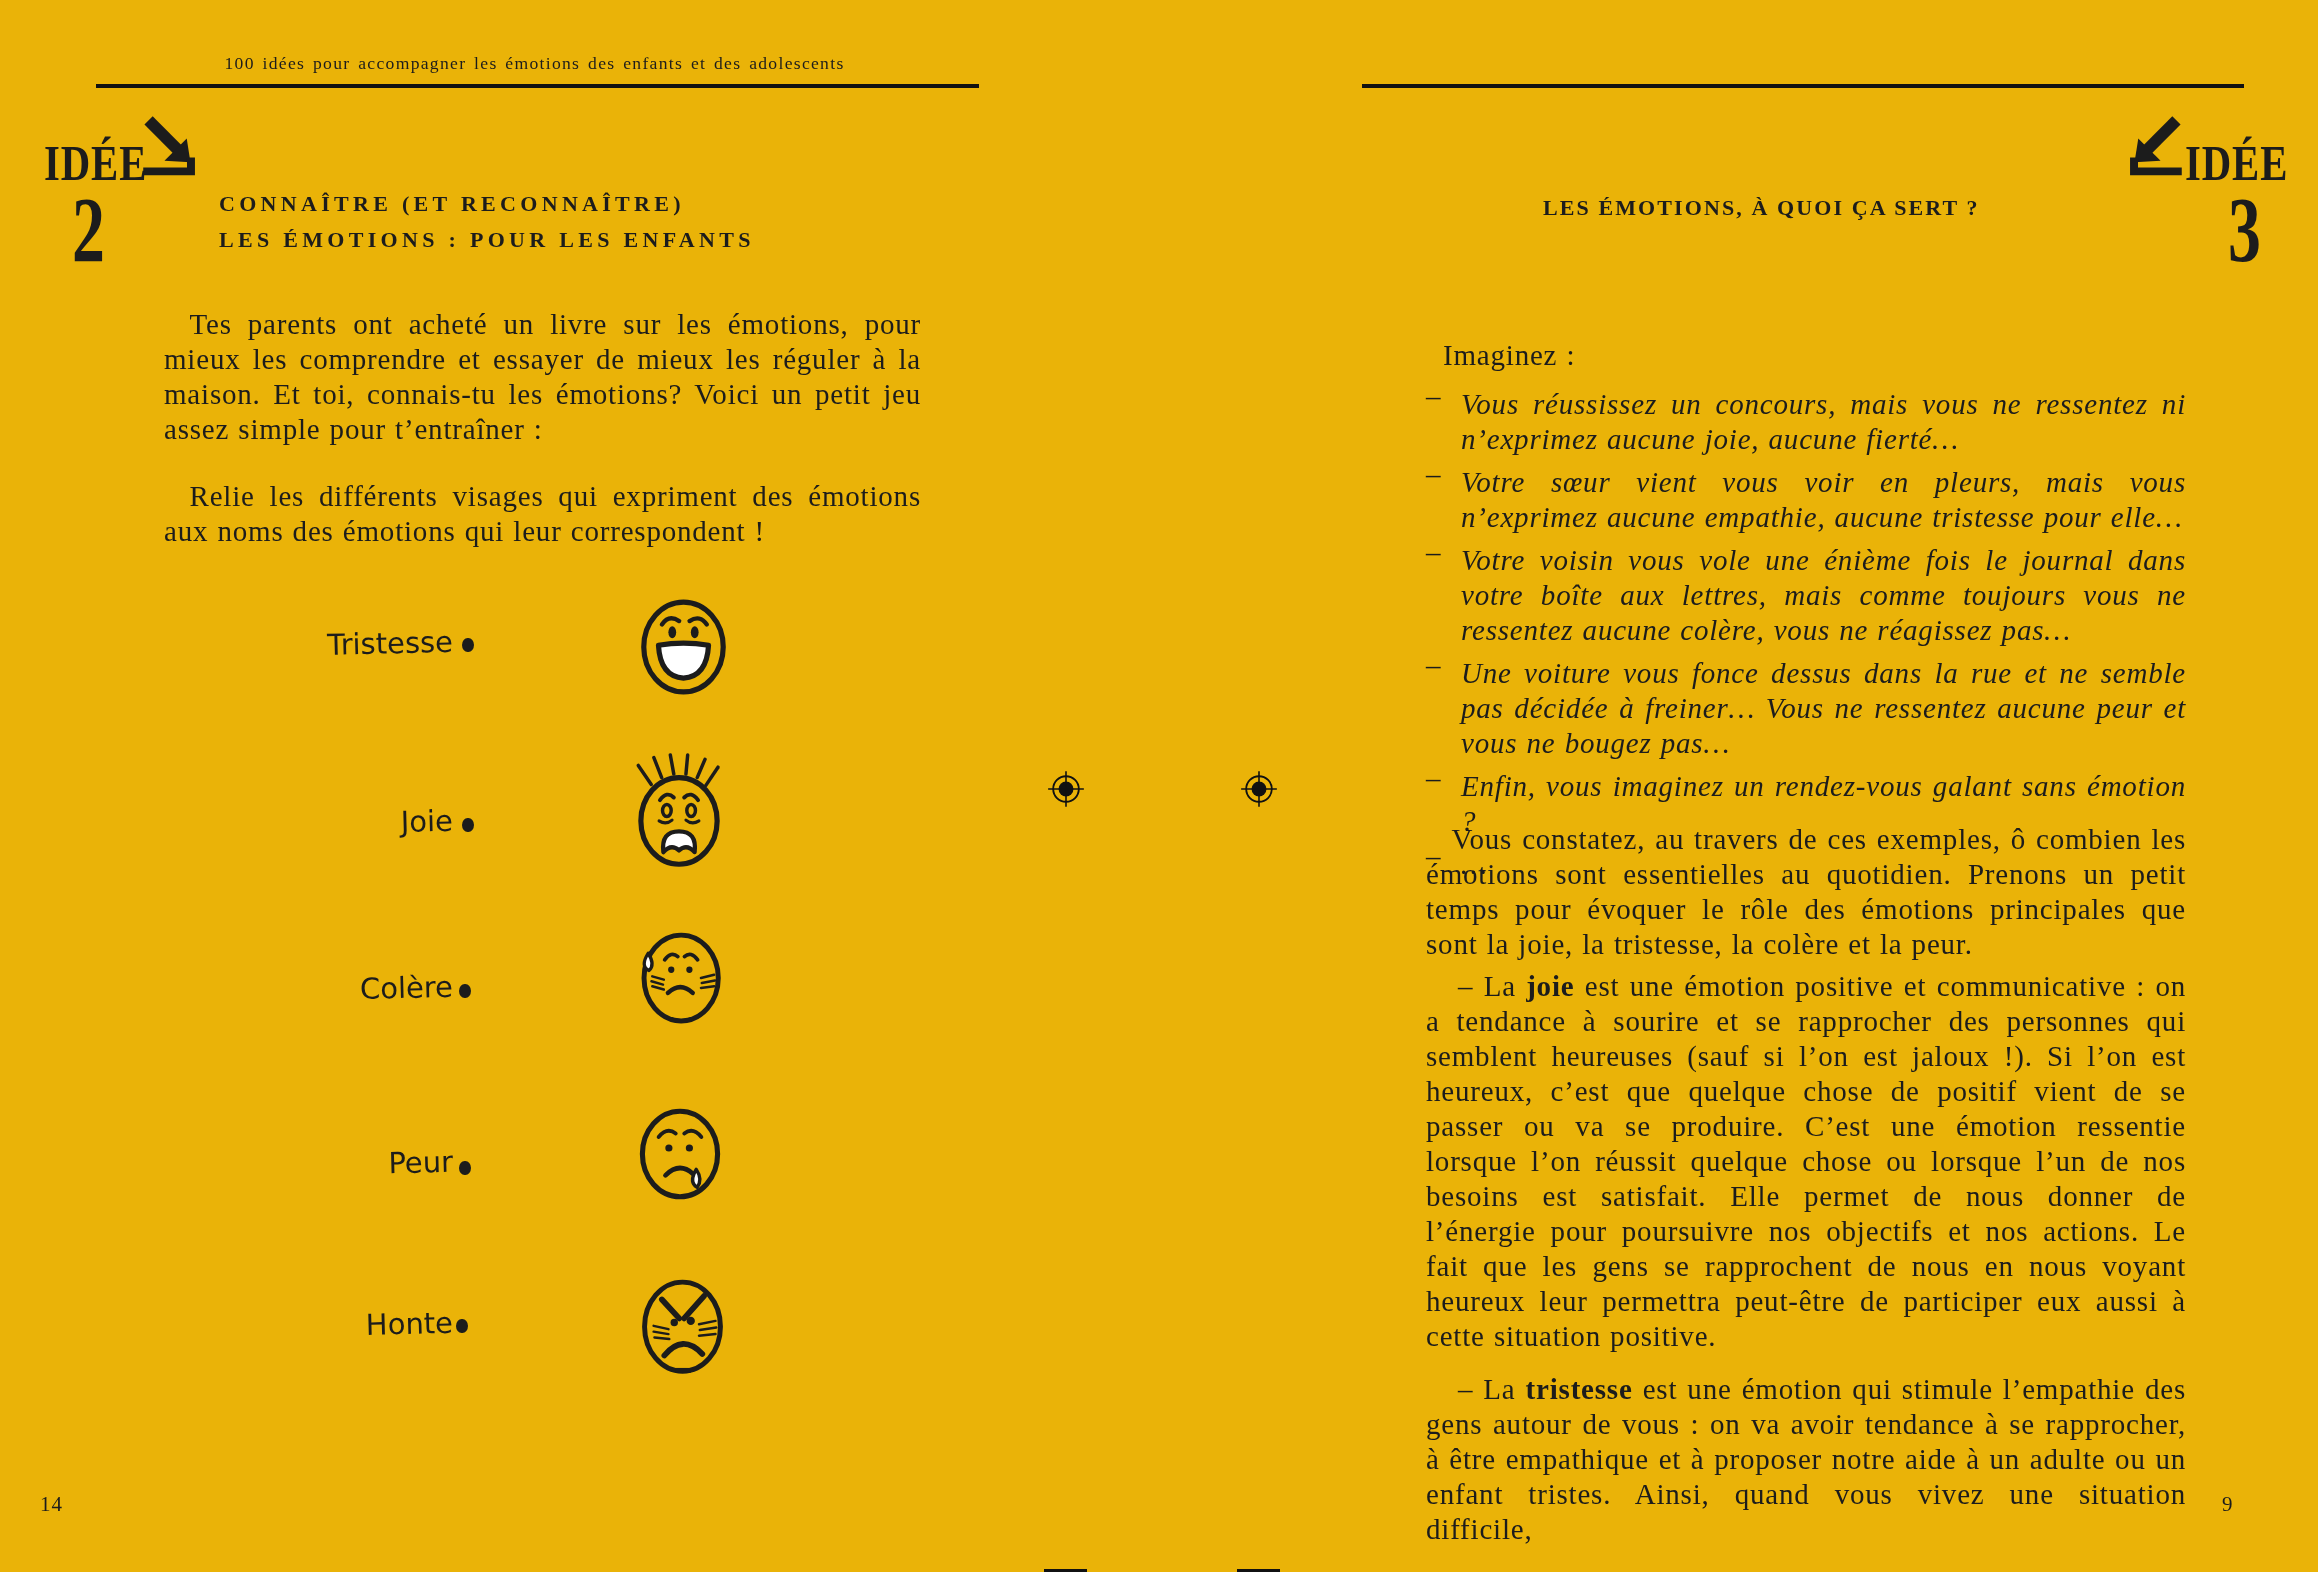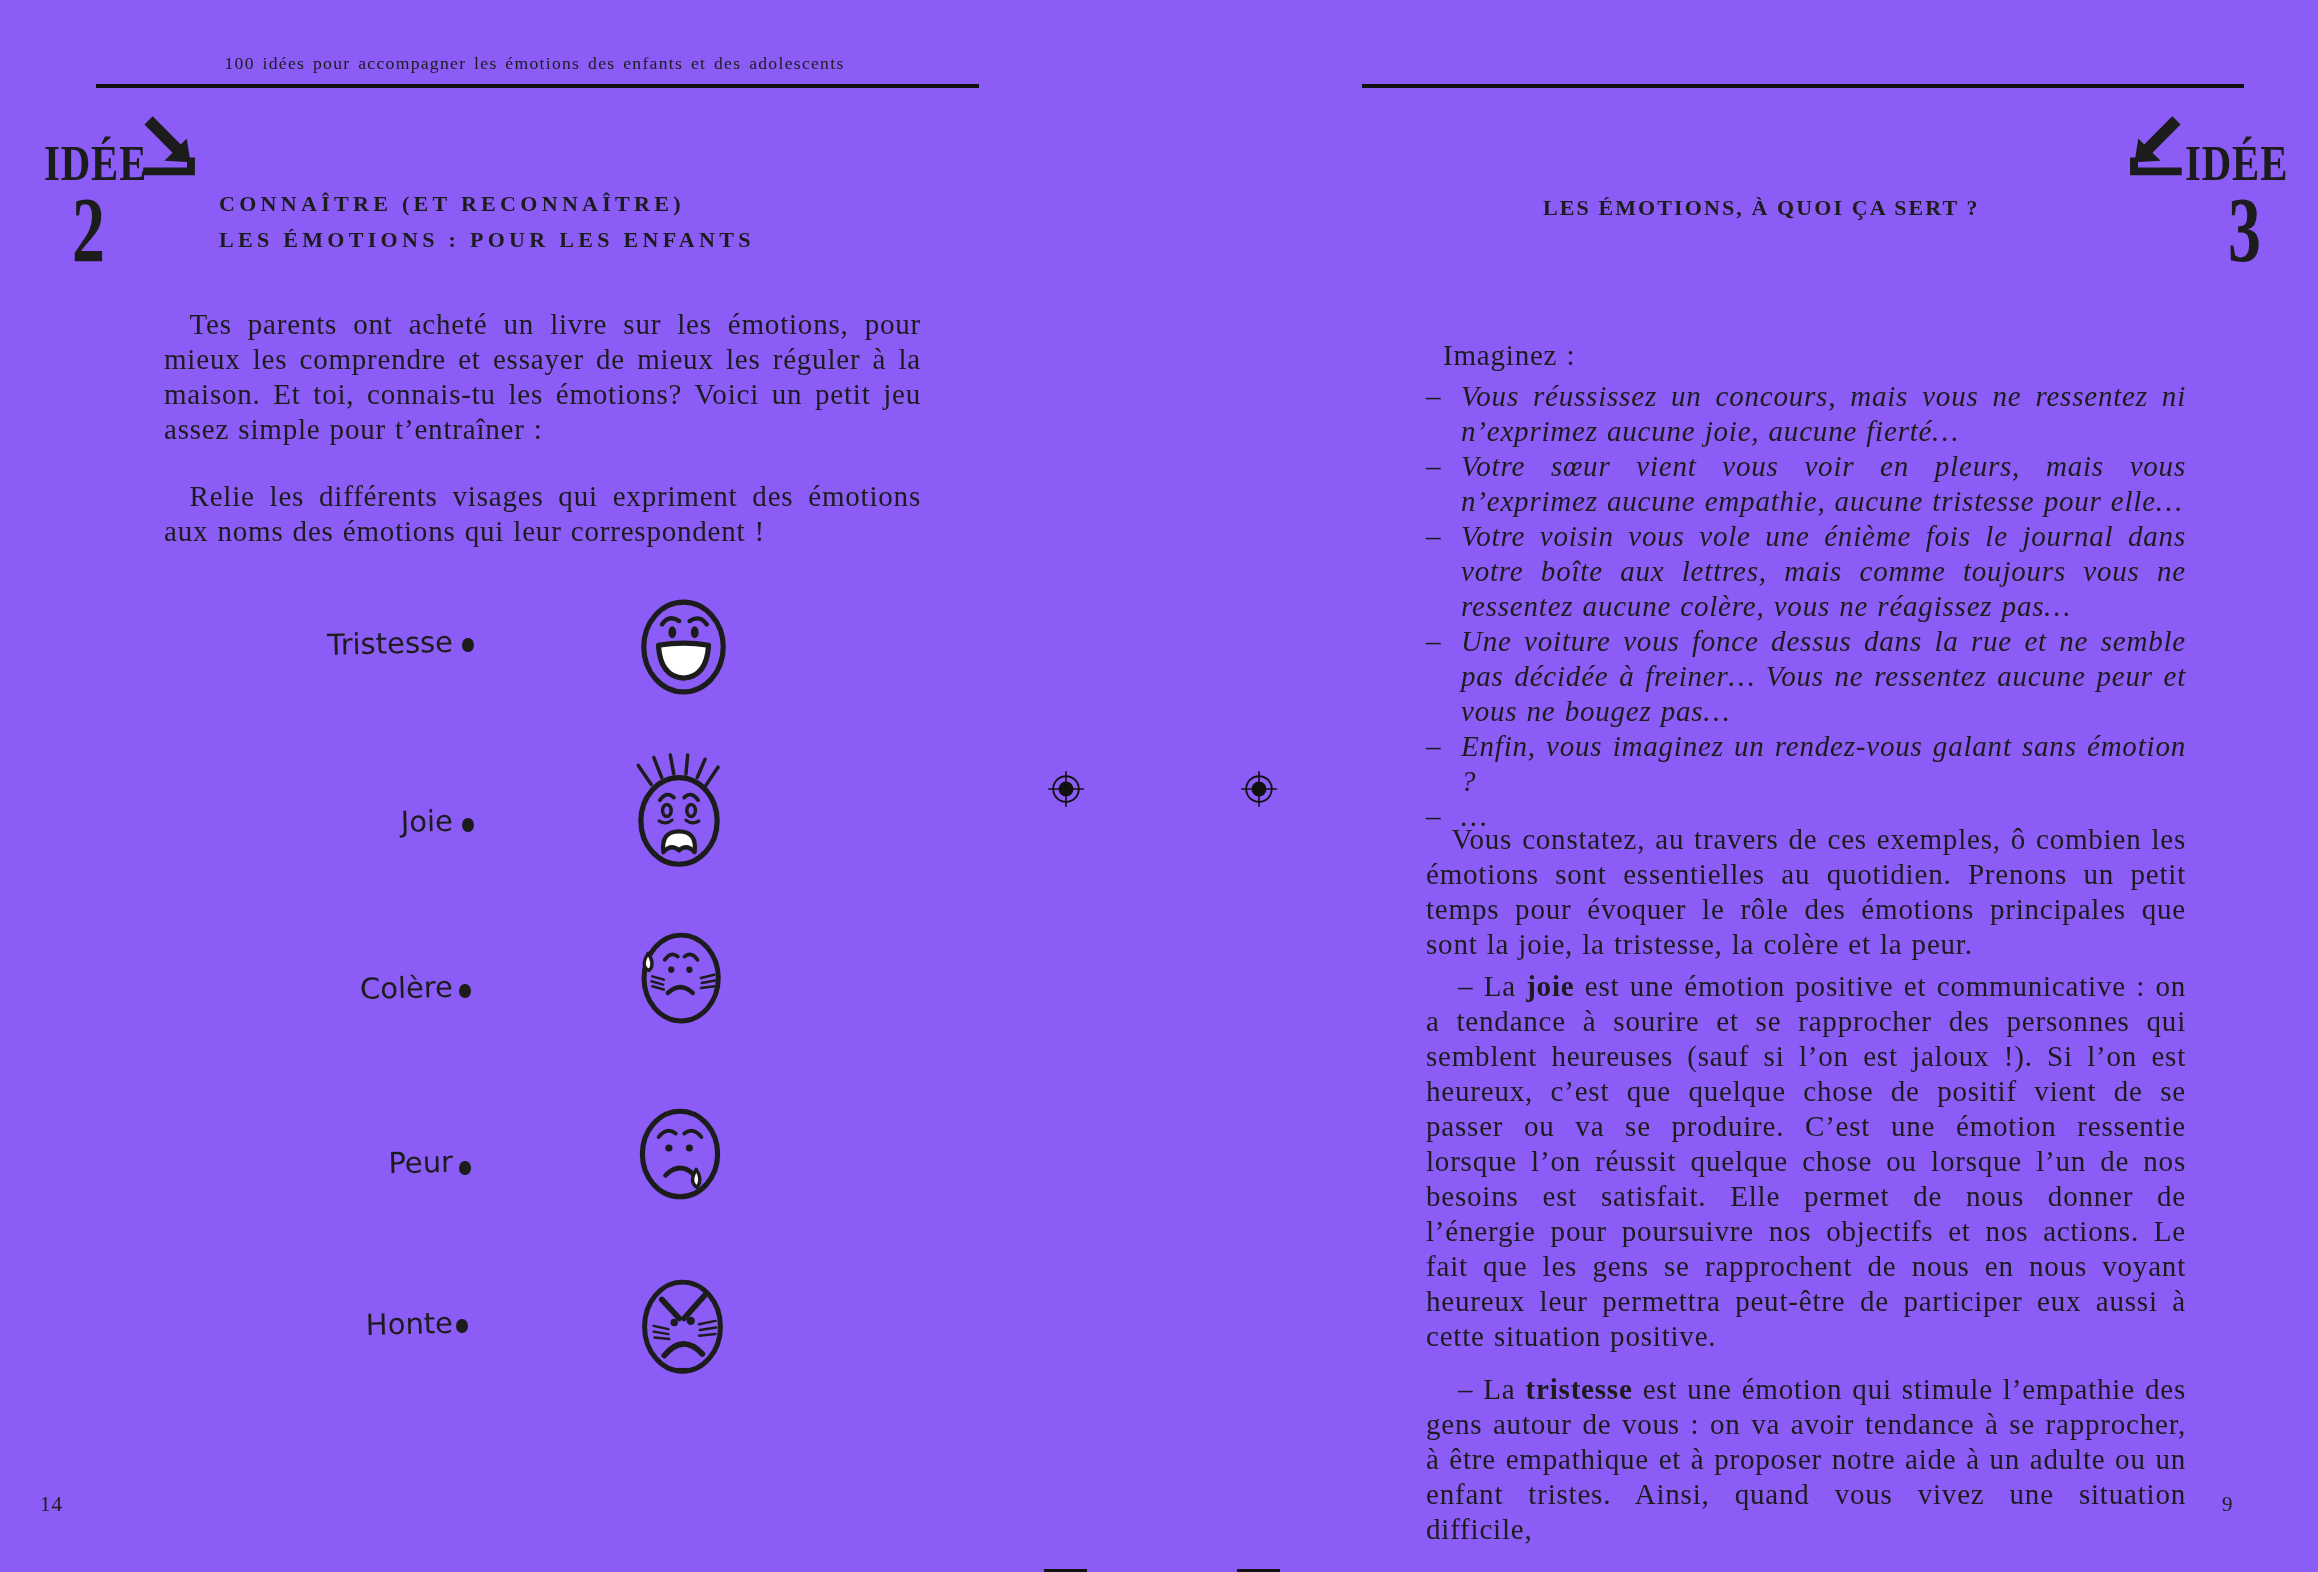--- a/index.html
+++ b/index.html
@@ -1,19 +1,19 @@
 <!DOCTYPE html>
 <html style="font-size:8.5px"><head>
 <meta charset="utf-8">
 <style>
   html,body{margin:0;padding:0;background:#e8e8e8;}
   .spread{
     position:relative;
     width:2319px;height:1572px;
-    background:#8b5cf6;
+    background:#eab308;
     font-family:"Liberation Serif", serif;
     color:#1c1c1c;
     overflow:hidden;
   }
   .abs{position:absolute;}
 
   
   .running-head{
     font-size:17.6px;letter-spacing:1.3px;word-spacing:2.1px;
     text-align:center;white-space:nowrap;
@@ -37,21 +37,21 @@
   .chapter-title.right{letter-spacing:2.1px;}
 
   
   .body-text{
     font-size:29px;line-height:35px;letter-spacing:0.8px;word-spacing:1.1px;
     text-align:justify;
   }
   .indent{text-indent:25.5px;}
   .bullets .bullet{display:flex;}
   .bullets .dash{flex:none;width:35px;font-style:italic;}
-  .bullets .btext{flex:1;text-align:justify;font-style:italic;}
+  .bullets .btext{flex:1;text-align:justify;font-style:italic;margin-top:8px;}
   b{font-weight:bold;}
 
   
   .match-label{
     font-family:"DejaVu Sans", sans-serif;
     font-size:29px;font-weight:500;
     text-align:right;display:block;
     transform:rotate(-1.5deg);
   }
   .match-dot{

